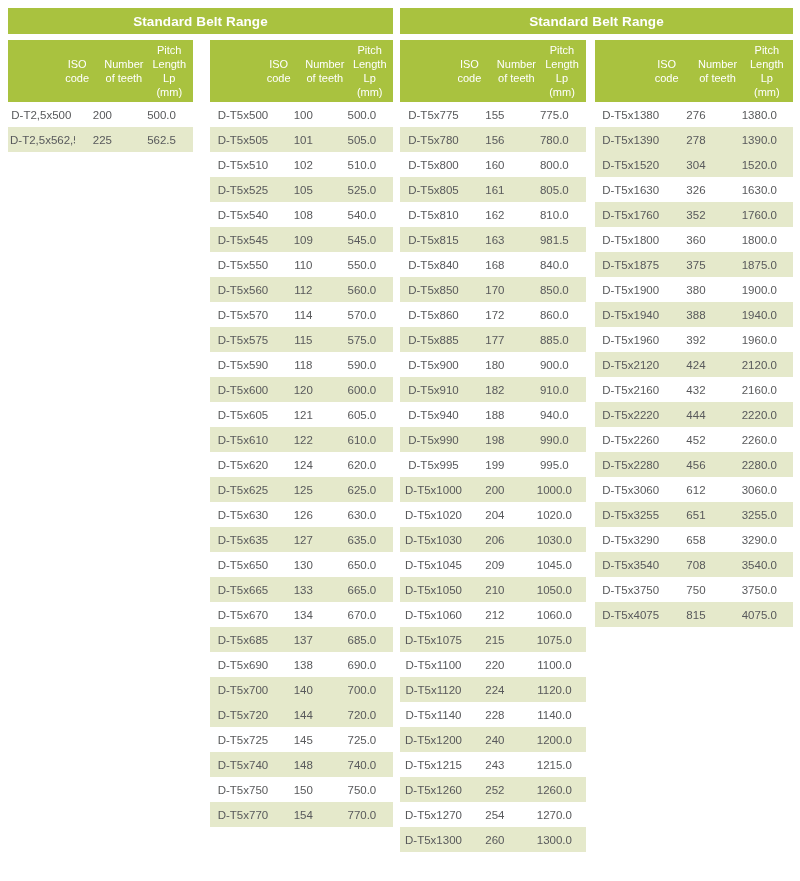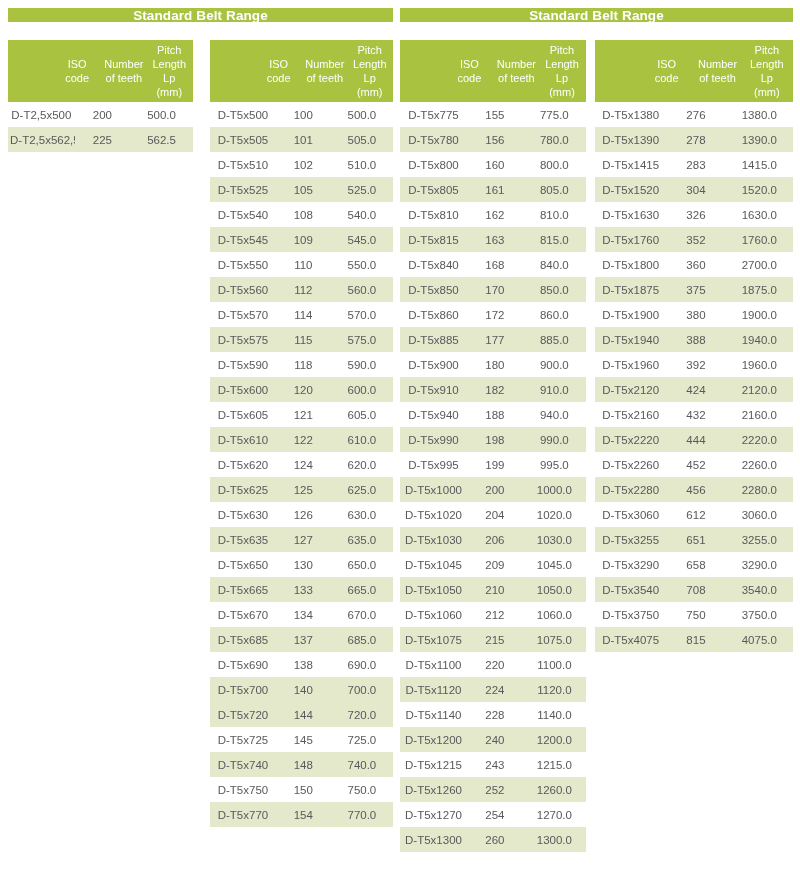--- a/index.html
+++ b/index.html
@@ -19,21 +19,21 @@
   #page {
     position: relative;
     width: 800px;
     height: 881px;
     overflow: hidden;
   }
 
   
   .title-bar {
     position: absolute;
-    height: 14px;
+    height: 26px;
     background: #a9c23f;
     color: #ffffff;
     font-size: 13.5px;
     font-weight: bold;
     display: flex;
     align-items: center;
     justify-content: center;
     letter-spacing: 0.1px;
   }
   #title-left  { left: 8px;   top: 8px; width: 385px; }
@@ -333,21 +333,21 @@
           <div class="cell c-pitch">805.0</div>
         </div>
         <div class="row">
           <div class="cell c-iso">D-T5x810</div>
           <div class="cell c-teeth">162</div>
           <div class="cell c-pitch">810.0</div>
         </div>
         <div class="row alt">
           <div class="cell c-iso">D-T5x815</div>
           <div class="cell c-teeth">163</div>
-          <div class="cell c-pitch">815.0</div>
+          <div class="cell c-pitch">981.5</div>
         </div>
         <div class="row">
           <div class="cell c-iso">D-T5x840</div>
           <div class="cell c-teeth">168</div>
           <div class="cell c-pitch">840.0</div>
         </div>
         <div class="row alt">
           <div class="cell c-iso">D-T5x850</div>
           <div class="cell c-teeth">170</div>
           <div class="cell c-pitch">850.0</div>
@@ -484,44 +484,39 @@
         <div class="row">
           <div class="cell c-iso">D-T5x1380</div>
           <div class="cell c-teeth">276</div>
           <div class="cell c-pitch">1380.0</div>
         </div>
         <div class="row alt">
           <div class="cell c-iso">D-T5x1390</div>
           <div class="cell c-teeth">278</div>
           <div class="cell c-pitch">1390.0</div>
         </div>
-        <div class="row">
-          <div class="cell c-iso">D-T5x1415</div>
-          <div class="cell c-teeth">283</div>
-          <div class="cell c-pitch">1415.0</div>
-        </div>
         <div class="row alt">
           <div class="cell c-iso">D-T5x1520</div>
           <div class="cell c-teeth">304</div>
           <div class="cell c-pitch">1520.0</div>
         </div>
         <div class="row">
           <div class="cell c-iso">D-T5x1630</div>
           <div class="cell c-teeth">326</div>
           <div class="cell c-pitch">1630.0</div>
         </div>
         <div class="row alt">
           <div class="cell c-iso">D-T5x1760</div>
           <div class="cell c-teeth">352</div>
           <div class="cell c-pitch">1760.0</div>
         </div>
         <div class="row">
           <div class="cell c-iso">D-T5x1800</div>
           <div class="cell c-teeth">360</div>
-          <div class="cell c-pitch">2700.0</div>
+          <div class="cell c-pitch">1800.0</div>
         </div>
         <div class="row alt">
           <div class="cell c-iso">D-T5x1875</div>
           <div class="cell c-teeth">375</div>
           <div class="cell c-pitch">1875.0</div>
         </div>
         <div class="row">
           <div class="cell c-iso">D-T5x1900</div>
           <div class="cell c-teeth">380</div>
           <div class="cell c-pitch">1900.0</div>

